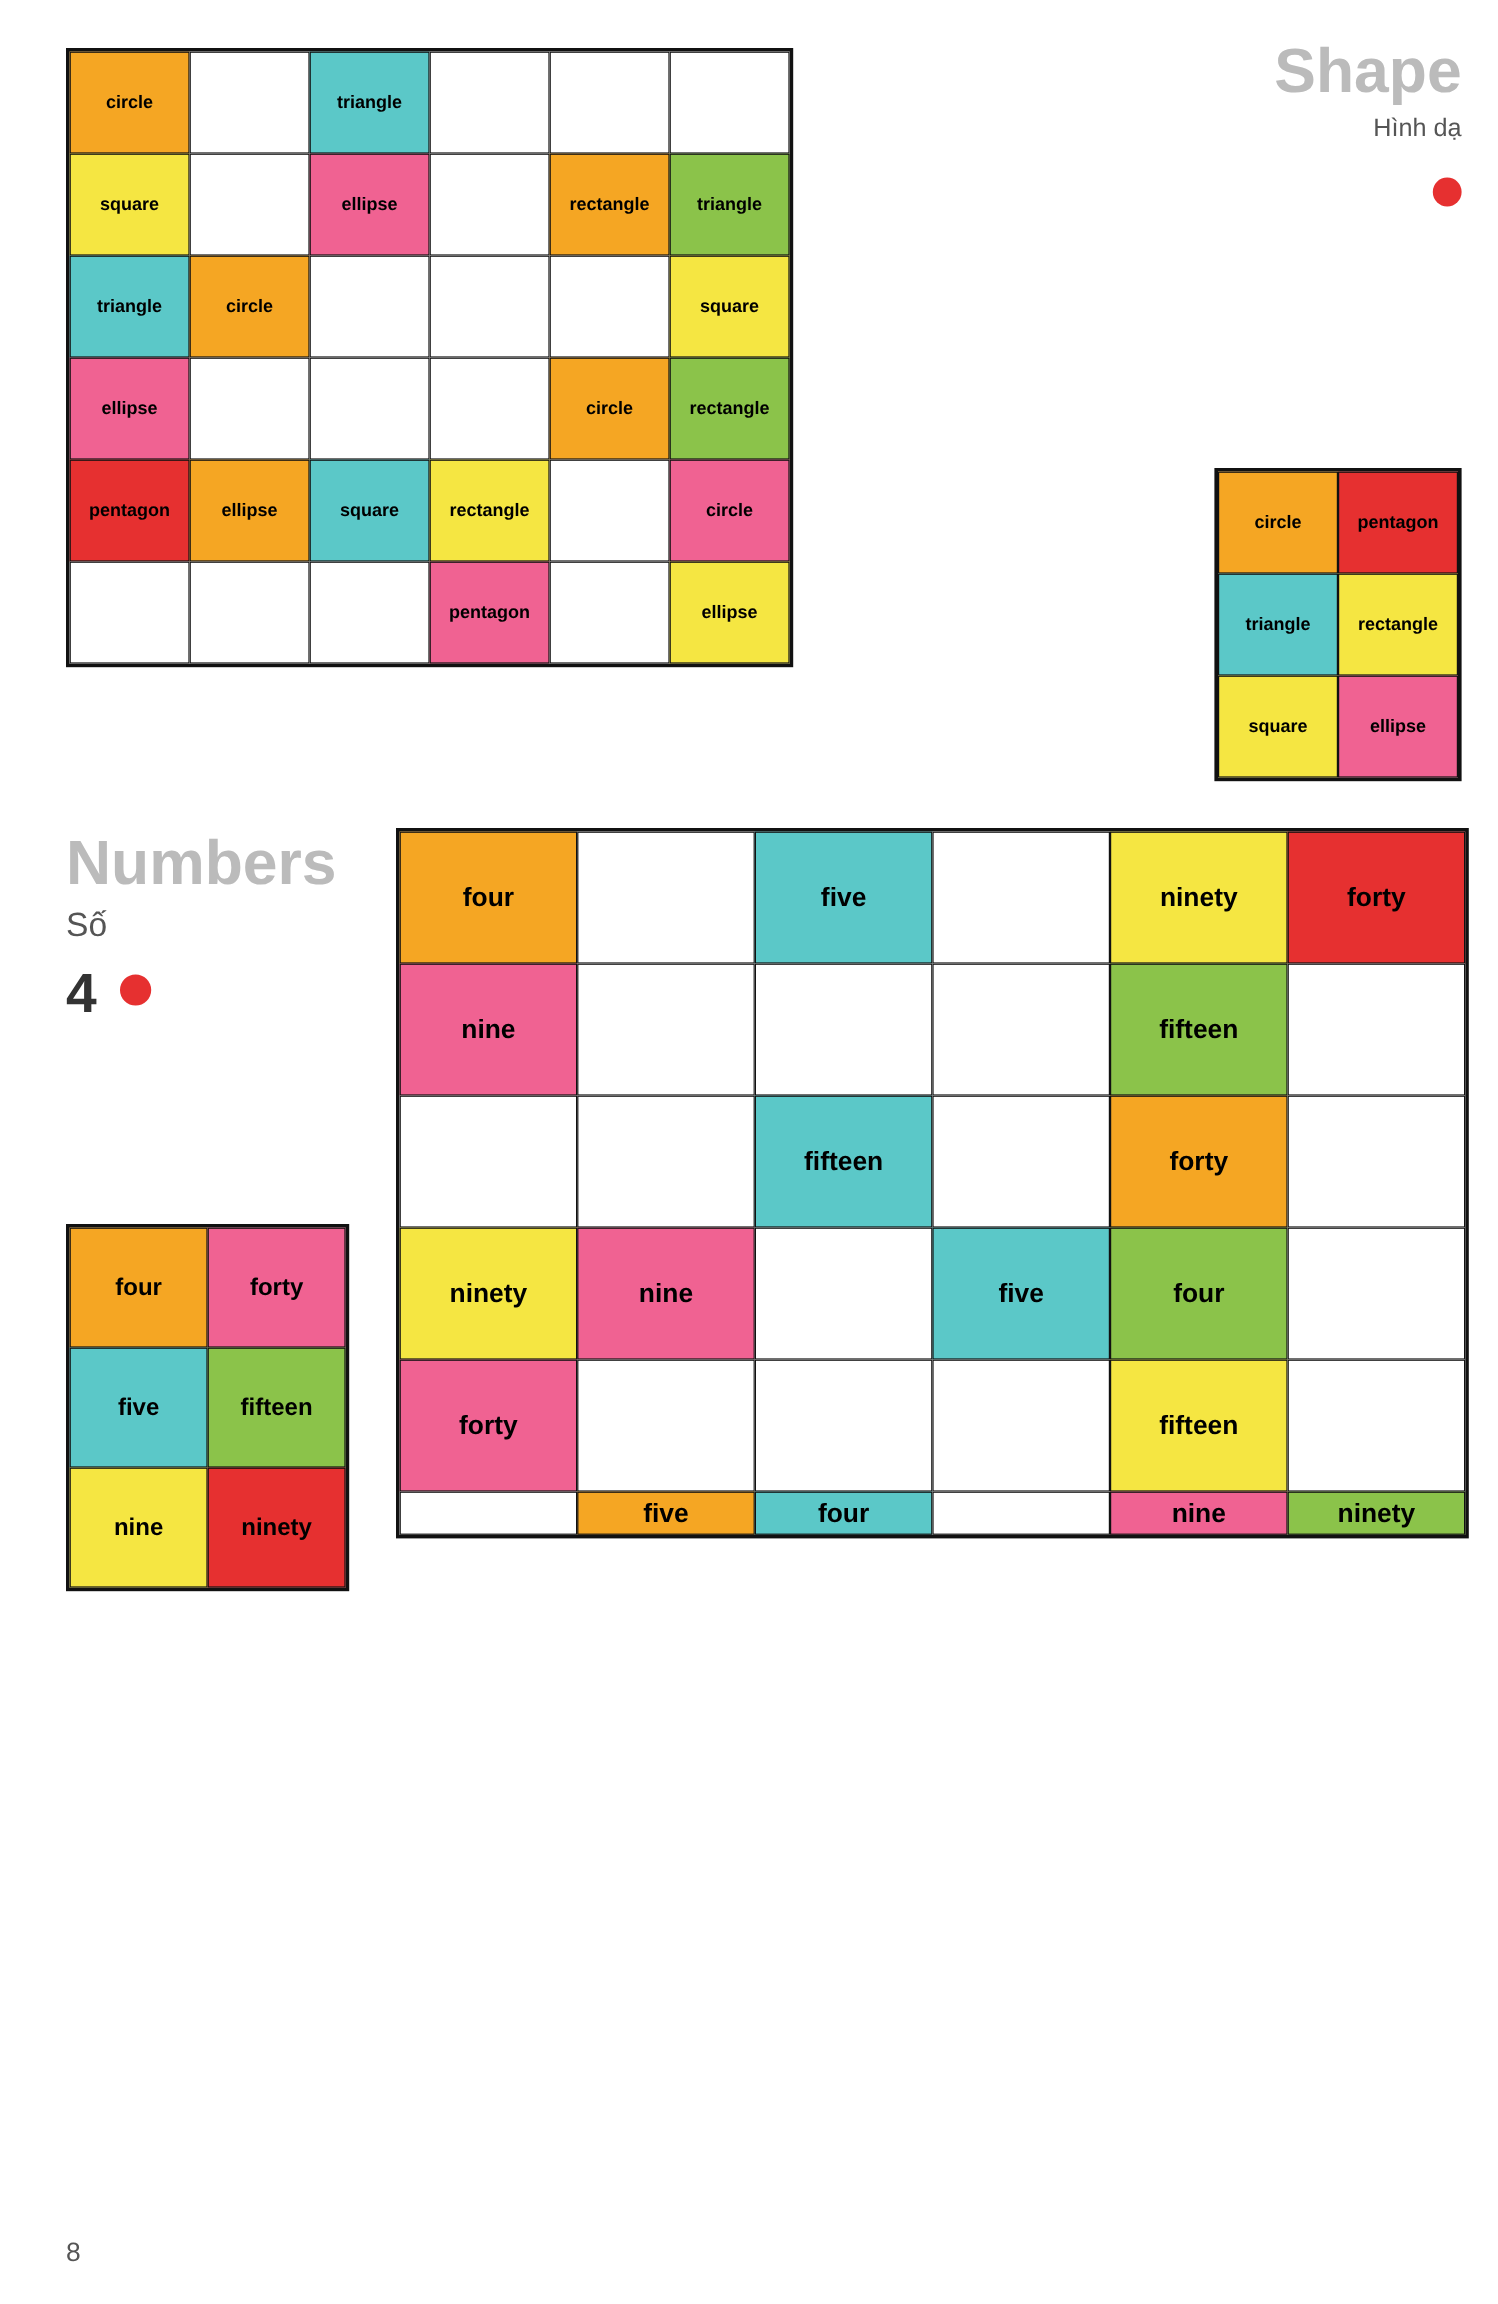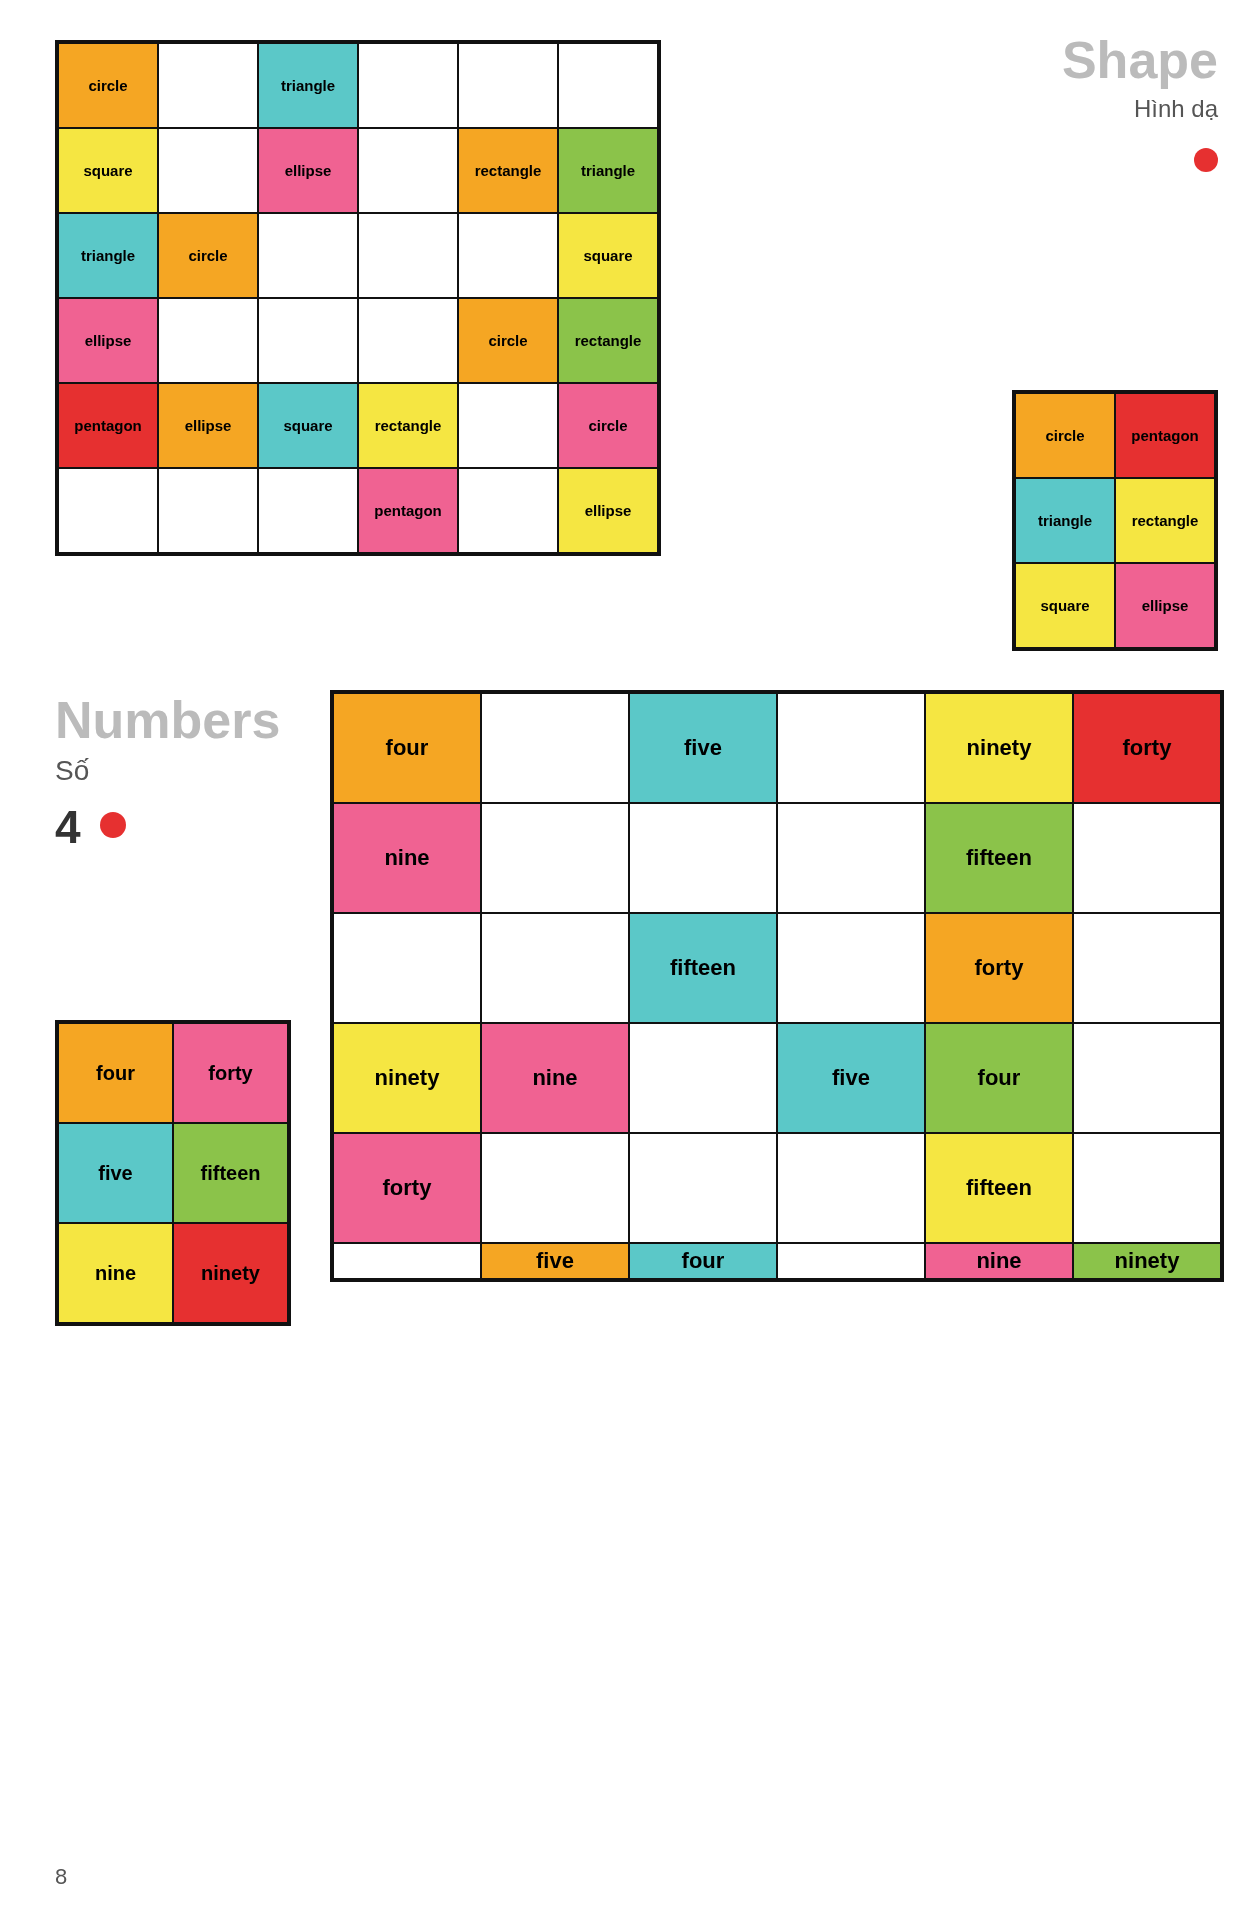--- a/index.html
+++ b/index.html
@@ -18,21 +18,21 @@
       top: 30px;
       right: 30px;
       font-size: 52px;
       font-weight: bold;
       color: #bbb;
     }
     .hinh-dan {
       position: absolute;
       top: 95px;
       right: 30px;
-      font-size: 24px;
+      font-size: 21px;
       color: #555;
     }
     .red-dot-shapes {
       position: absolute;
       top: 148px;
       right: 30px;
       width: 24px;
       height: 24px;
       background: #e63030;
       border-radius: 50%;

